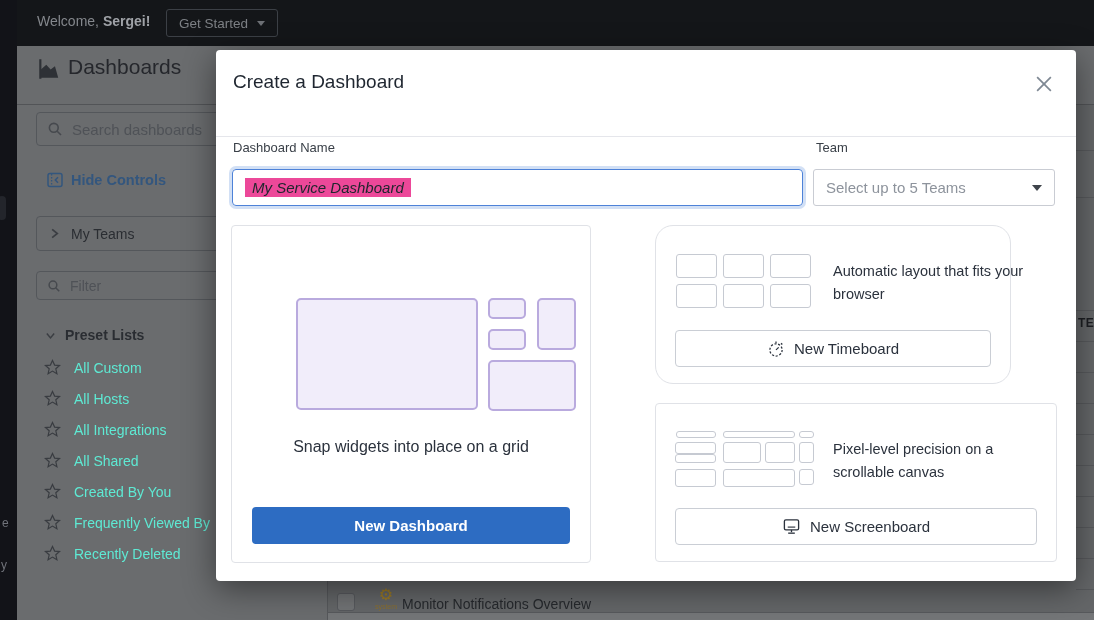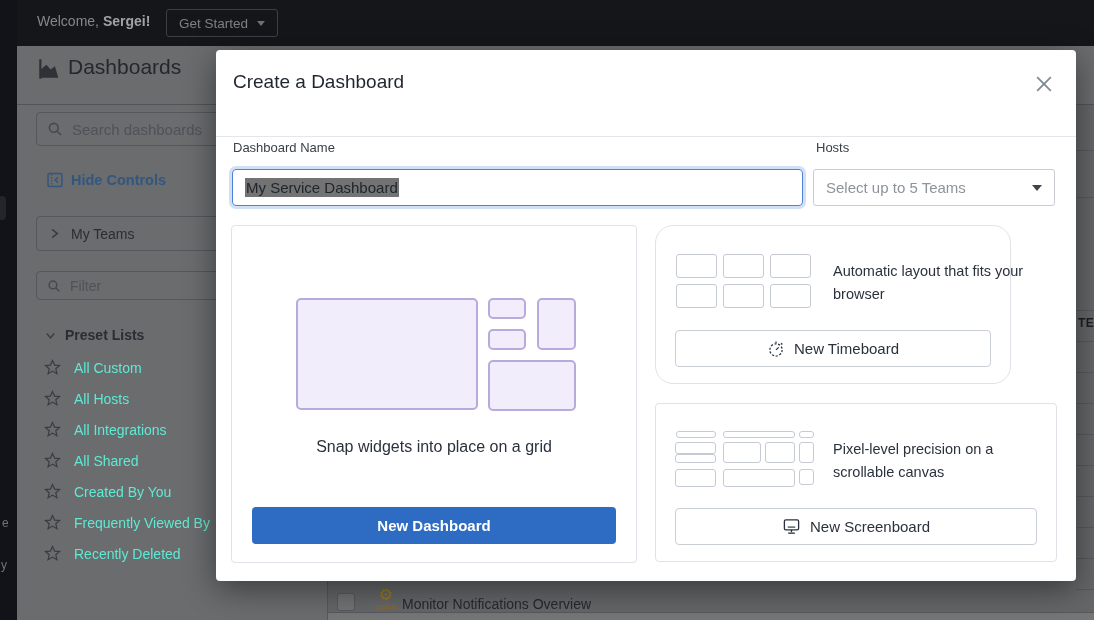--- a/index.html
+++ b/index.html
@@ -52,27 +52,27 @@
 
   
   #modal{left:216px;top:50px;width:860px;height:531px;background:#ffffff;border-radius:4px;z-index:10;
     box-shadow:0 8px 32px rgba(0,0,0,0.45);}
   #modal-header{position:absolute;left:0;top:0;right:0;height:87px;border-bottom:1px solid #e5e6eb;}
   #modal-title{position:absolute;left:17px;top:21px;font-size:19px;font-weight:500;color:#1f2630;}
   #modal-close{position:absolute;right:24px;top:26px;cursor:pointer;}
   .field-label{position:absolute;top:90px;font-size:13px;color:#3a4048;}
   #name-input{position:absolute;left:16px;top:119px;width:571px;height:37px;border:1px solid #4d82d8;border-radius:4px;
     box-shadow:0 0 0 3px rgba(77,130,216,.25);display:flex;align-items:center;padding:0 12px;font-size:15px;color:#20262e;cursor:text;}
-  #name-input .sel{background:#737373;padding:1px 1px;}
+  #name-input .sel{background:#ec4899;padding:1px 7px;font-style:italic;}
   #team-select{position:absolute;left:597px;top:119px;width:242px;height:37px;border:1px solid #c9ccd3;border-radius:3px;
     display:flex;align-items:center;justify-content:space-between;padding:0 12px;font-size:15px;color:#8d939c;cursor:pointer;background:#fff;}
   #team-select .caret-dn{border-top-color:#3f444b;border-left-width:5.5px;border-right-width:5.5px;border-top-width:6.5px;}
 
   .card{position:absolute;border:1px solid #e0e2e7;border-radius:4px;background:#fff;}
-  #grid-card{left:15px;top:175px;width:406px;height:338px;}
+  #grid-card{left:15px;top:175px;width:360px;height:338px;}
   .pbox{position:absolute;border:2px solid #b9aade;background:#f1edfa;border-radius:5px;}
   #grid-caption{position:absolute;left:0;right:0;top:212px;text-align:center;font-size:16px;color:#2b323d;}
   #new-dash-btn{position:absolute;left:20px;right:20px;top:281px;height:37px;background:#2d6cc2;border:none;border-radius:4px;
     color:#fff;font-size:15px;font-weight:600;cursor:pointer;}
 
   #time-card{left:439px;top:175px;width:356px;height:159px;border-radius:18px;}
   #screen-card{left:439px;top:353px;width:402px;height:159px;}
   .wbox{position:absolute;border:1px solid #c6cad2;background:#fff;border-radius:3px;}
   .wbar{position:absolute;border:1px solid #c6cad2;background:#fff;border-radius:3px;}
   .card-desc{position:absolute;left:177px;top:34px;width:222px;font-size:14.5px;line-height:1.6;color:#2b323d;}
@@ -223,21 +223,21 @@
       <div id="modal-title">Create a Dashboard</div>
       <div id="modal-close">
         <svg width="16" height="16" viewBox="0 0 14 14">
           <line x1="1" y1="1" x2="13" y2="13" stroke="#7e8893" stroke-width="1.5"></line>
           <line x1="13" y1="1" x2="1" y2="13" stroke="#7e8893" stroke-width="1.5"></line>
         </svg>
       </div>
     </div>
 
     <div class="field-label" style="left:17px;">Dashboard Name</div>
-    <div class="field-label" style="left:600px;">Hosts</div>
+    <div class="field-label" style="left:600px;">Team</div>
 
     <div id="name-input">
       <span class="sel">My Service Dashboard</span>
     </div>
 
     <div id="team-select">
       <span>Select up to 5 Teams</span>
       <span class="caret-dn"></span>
     </div>
 

